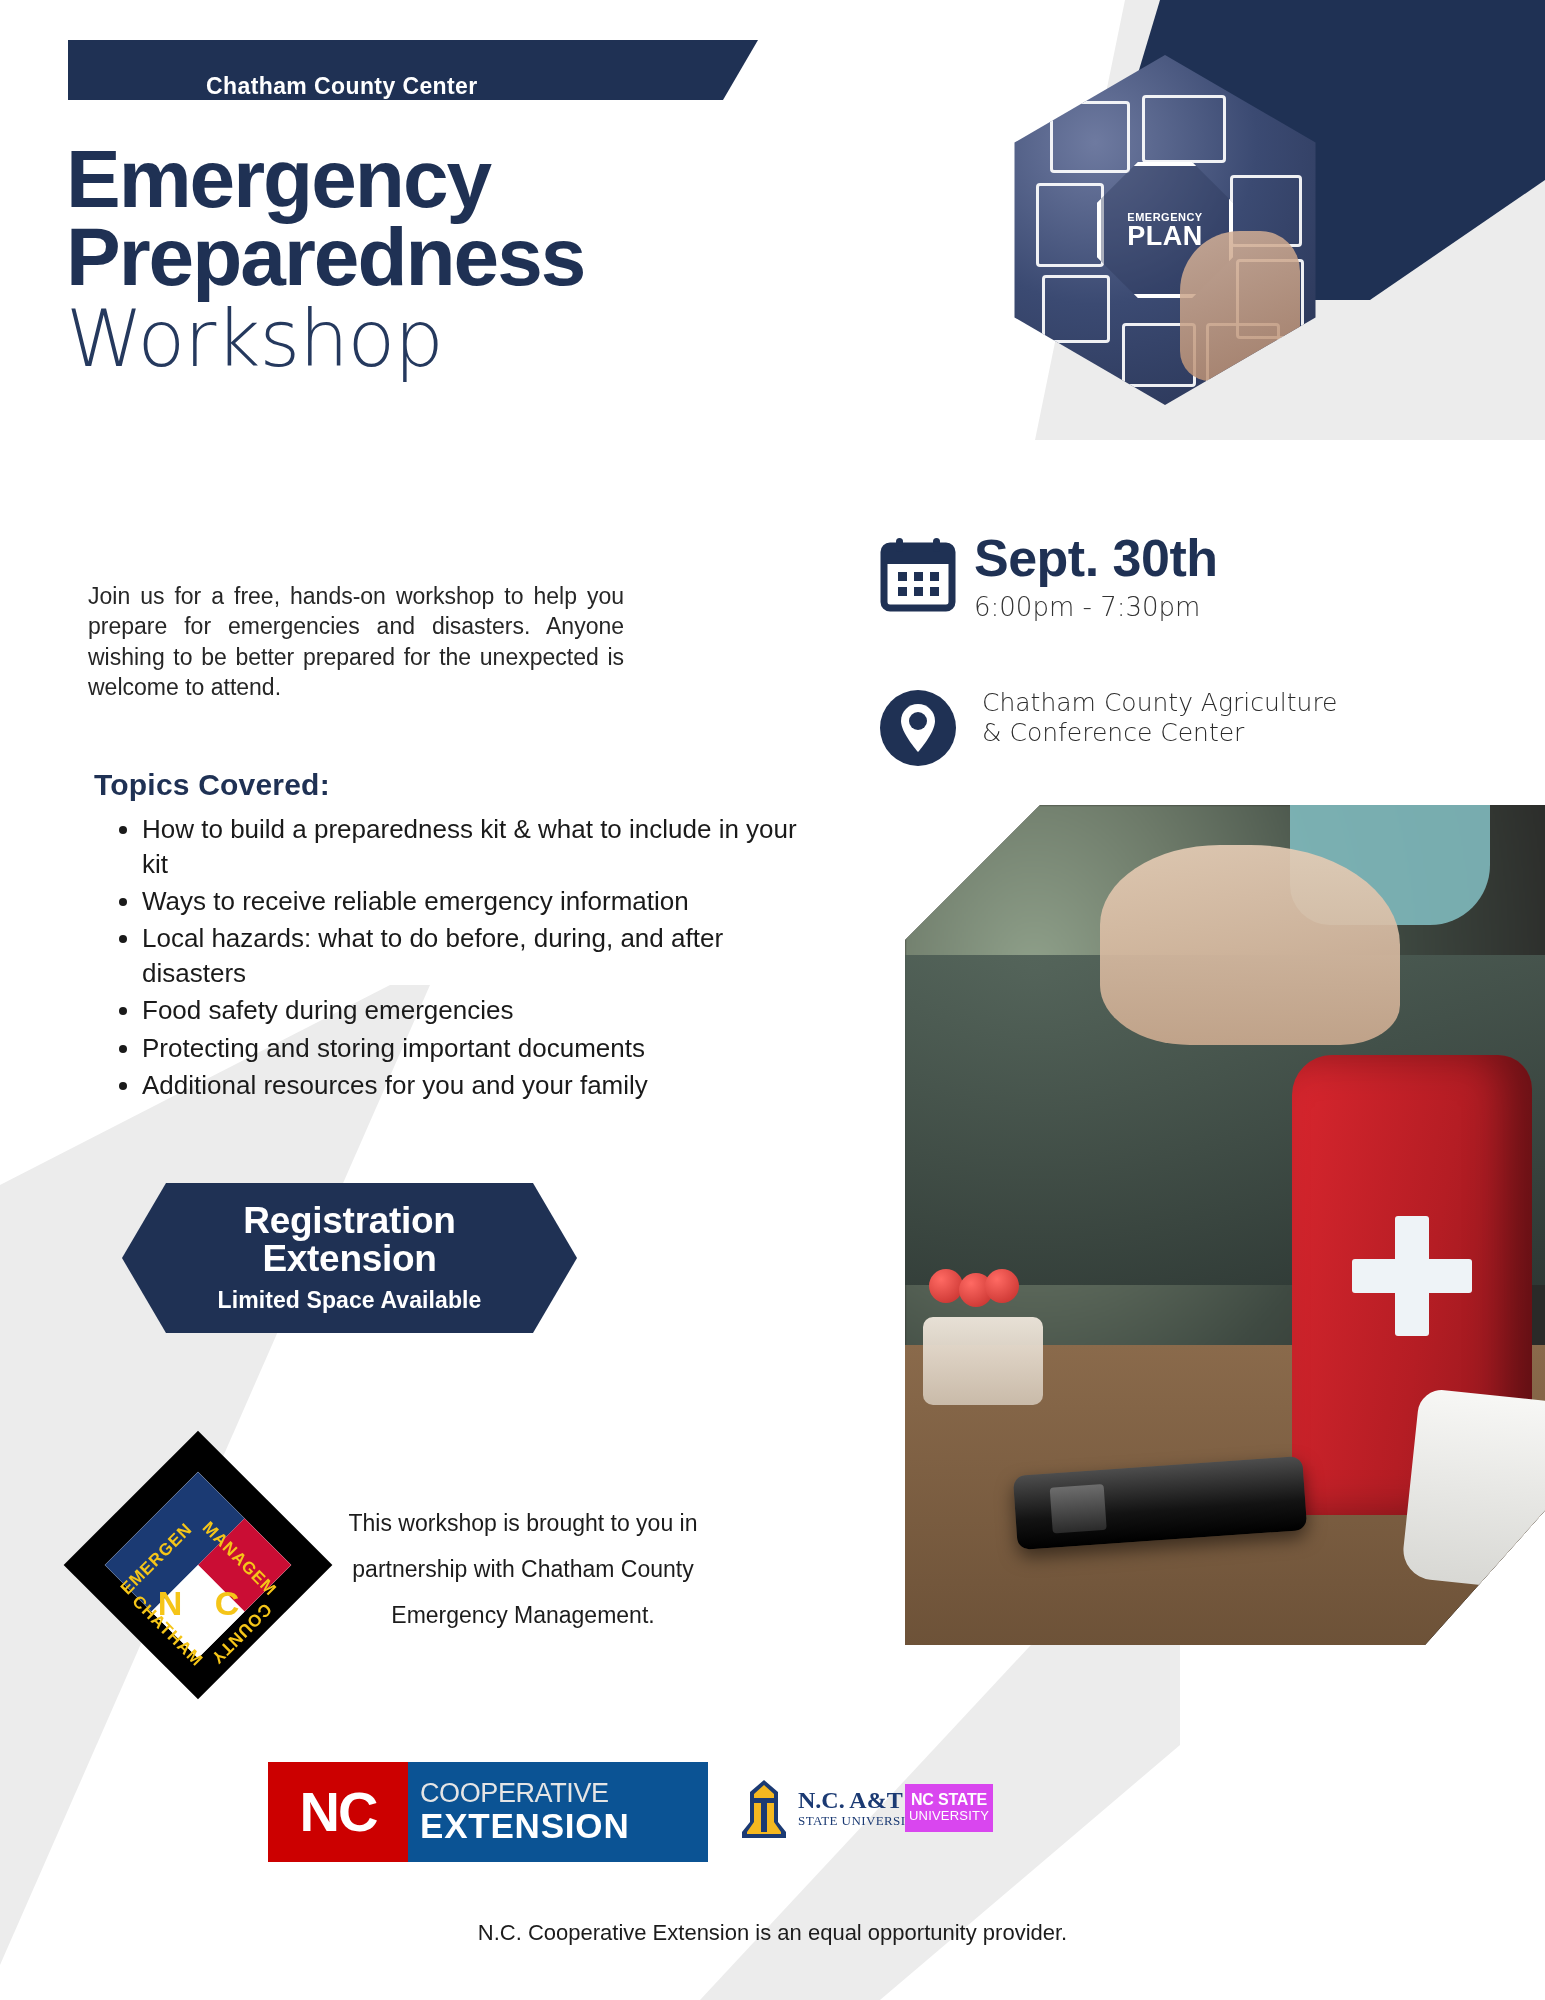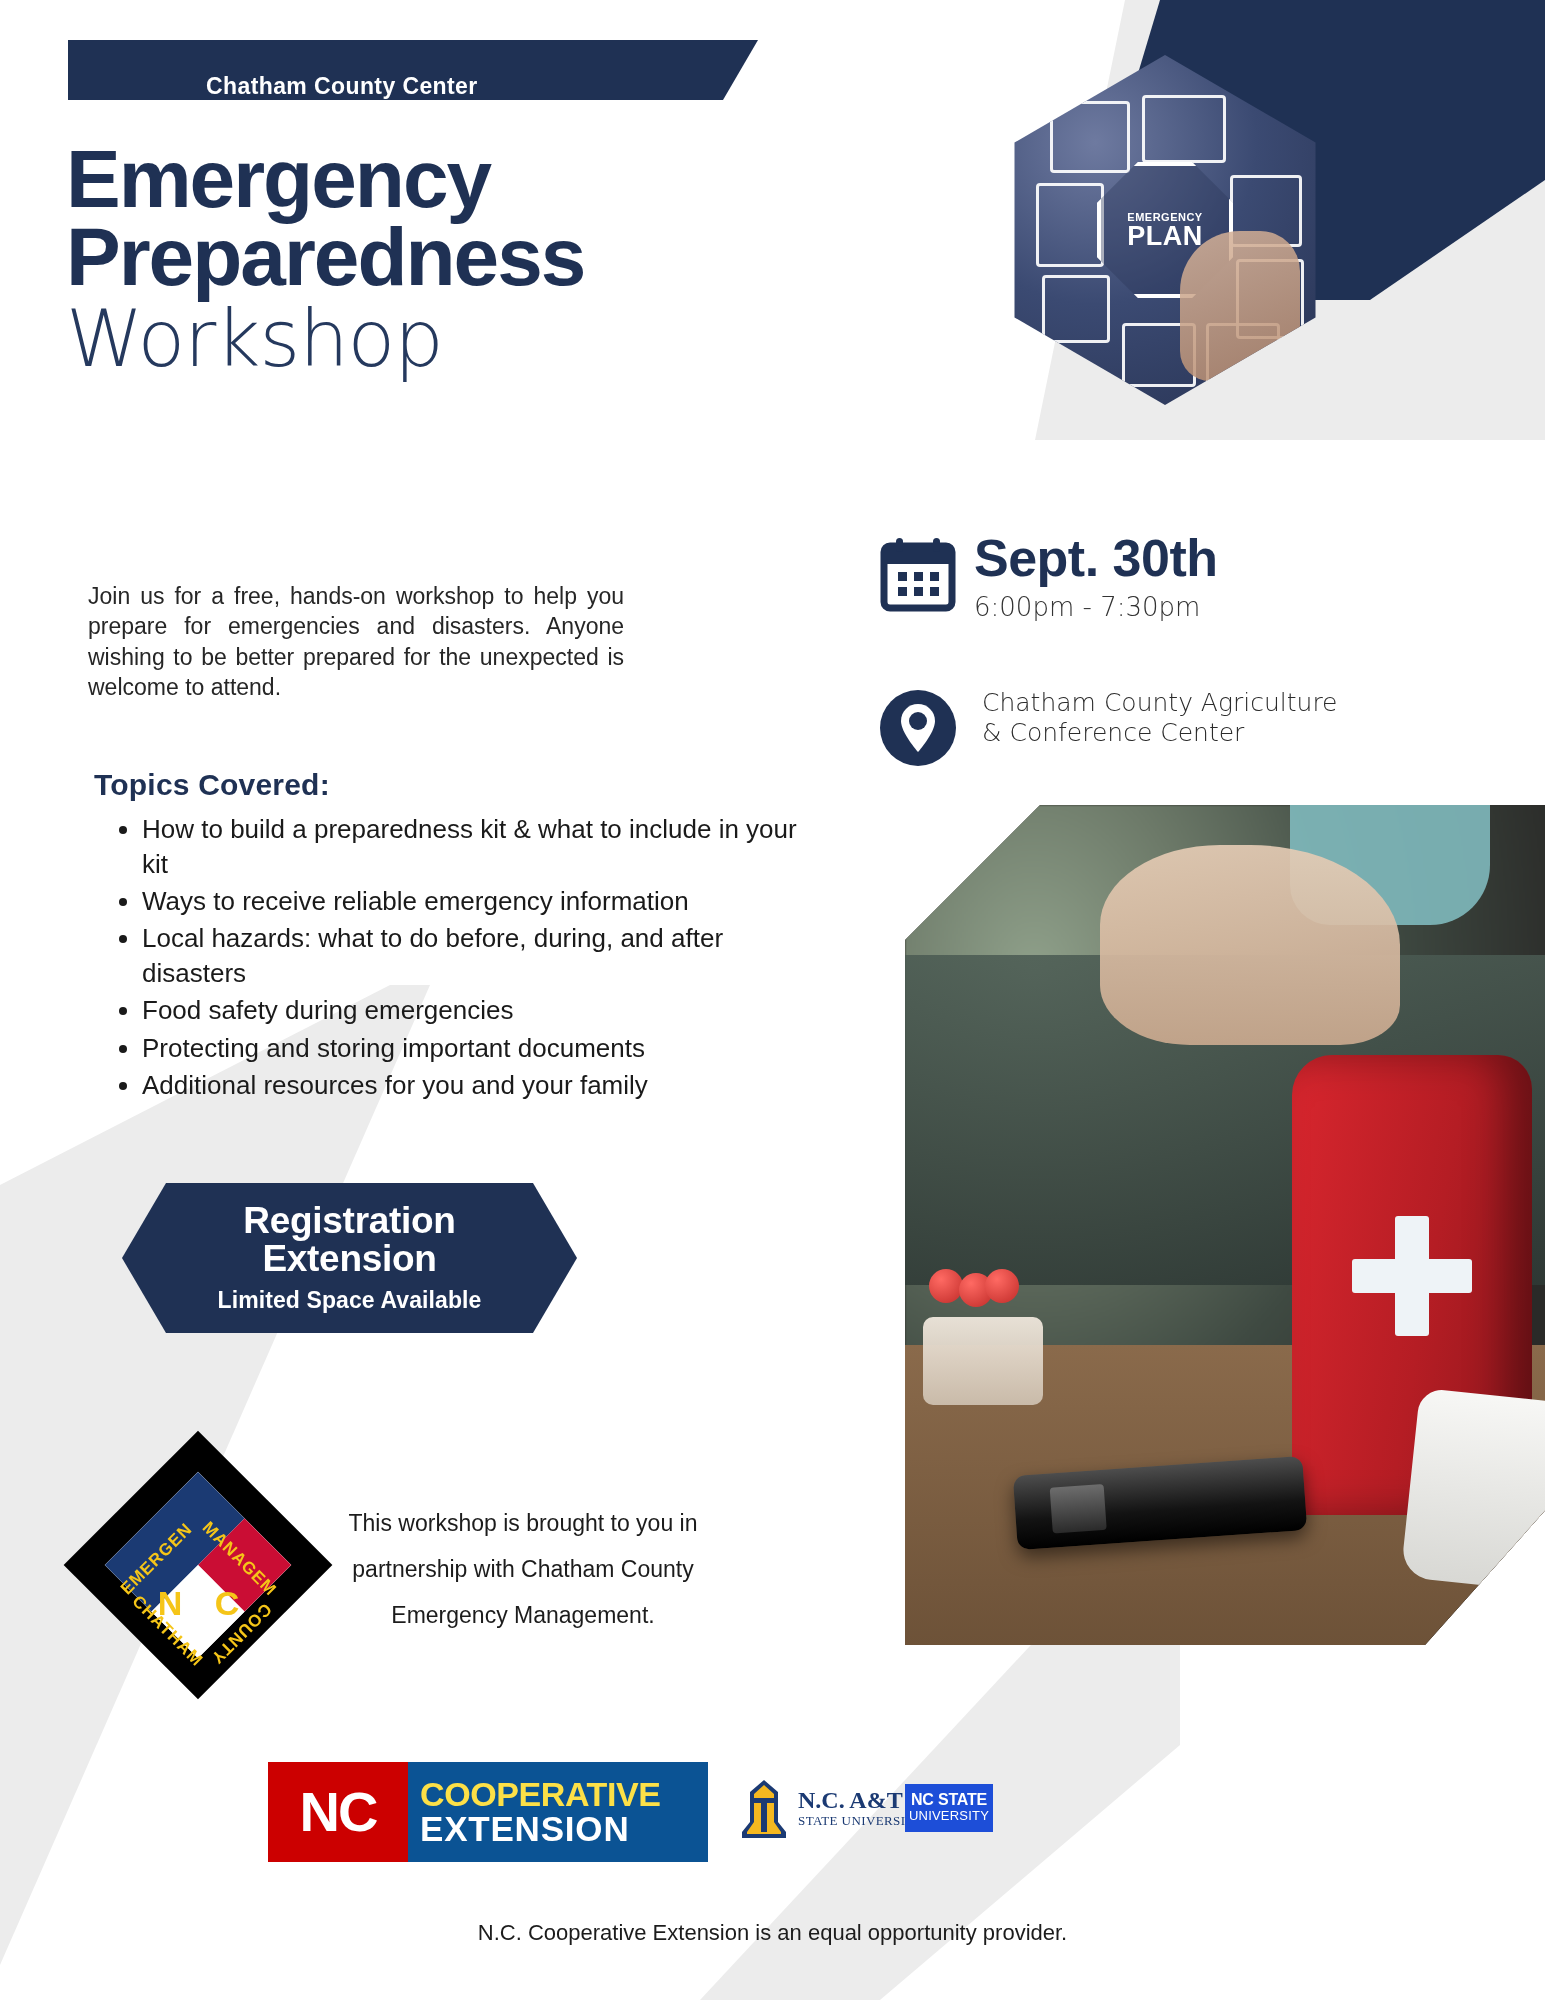--- a/index.html
+++ b/index.html
@@ -218,29 +218,29 @@
     font-family:"Liberation Sans",sans-serif;
   }
 
   
   .logos{position:absolute;left:16px;top:1762px;width:1330px;height:110px;margin-left:24px;}
   .ces-logo{position:absolute;left:228px;top:0;width:440px;height:100px;display:flex;}
   .ces-red{width:140px;height:100px;background:#cc0000;display:flex;align-items:center;justify-content:center;}
   .ces-red span{color:#fff;font-size:56px;font-weight:bold;letter-spacing:-2px;line-height:1;}
   .ces-blue{width:300px;height:100px;background:#0b5394;display:flex;flex-direction:column;
             align-items:flex-start;justify-content:center;padding-left:12px;box-sizing:border-box;}
-  .ces-blue .l1{color:#fde047;font-size:34px;font-weight:bold;line-height:1.02;letter-spacing:-.4px;}
+  .ces-blue .l1{color:#e5e5e5;font-size:27px;font-weight:normal;line-height:1.02;letter-spacing:-.4px;}
   .ces-blue .l2{color:#fff;font-size:35px;font-weight:bold;line-height:1.02;letter-spacing:.8px;}
 
   .ncat-logo{position:absolute;left:700px;top:16px;display:flex;align-items:center;}
   .ncat-mark{width:48px;height:62px;position:relative;}
   .ncat-text .t1{color:#1b3a73;font-size:24px;font-weight:bold;line-height:1;font-family:"Liberation Serif",serif;}
   .ncat-text .t2{color:#1b3a73;font-size:13px;line-height:1.4;letter-spacing:.4px;font-family:"Liberation Serif",serif;}
 
-  .ncsu-logo{position:absolute;left:865px;top:22px;width:88px;height:48px;background:#1d4ed8;
+  .ncsu-logo{position:absolute;left:865px;top:22px;width:88px;height:48px;background:#d946ef;
              display:flex;flex-direction:column;align-items:center;justify-content:center;}
   .ncsu-logo .r1{color:#fff;font-size:16px;font-weight:bold;line-height:1;letter-spacing:-.2px;}
   .ncsu-logo .r2{color:#fff;font-size:13px;line-height:1.2;letter-spacing:.2px;}
 
   
   .footer{
     position:absolute;left:0;top:1920px;width:1545px;text-align:center;
     font-size:22px;color:#1c1c1c;font-family:"Liberation Sans",sans-serif;
   }
 </style>

